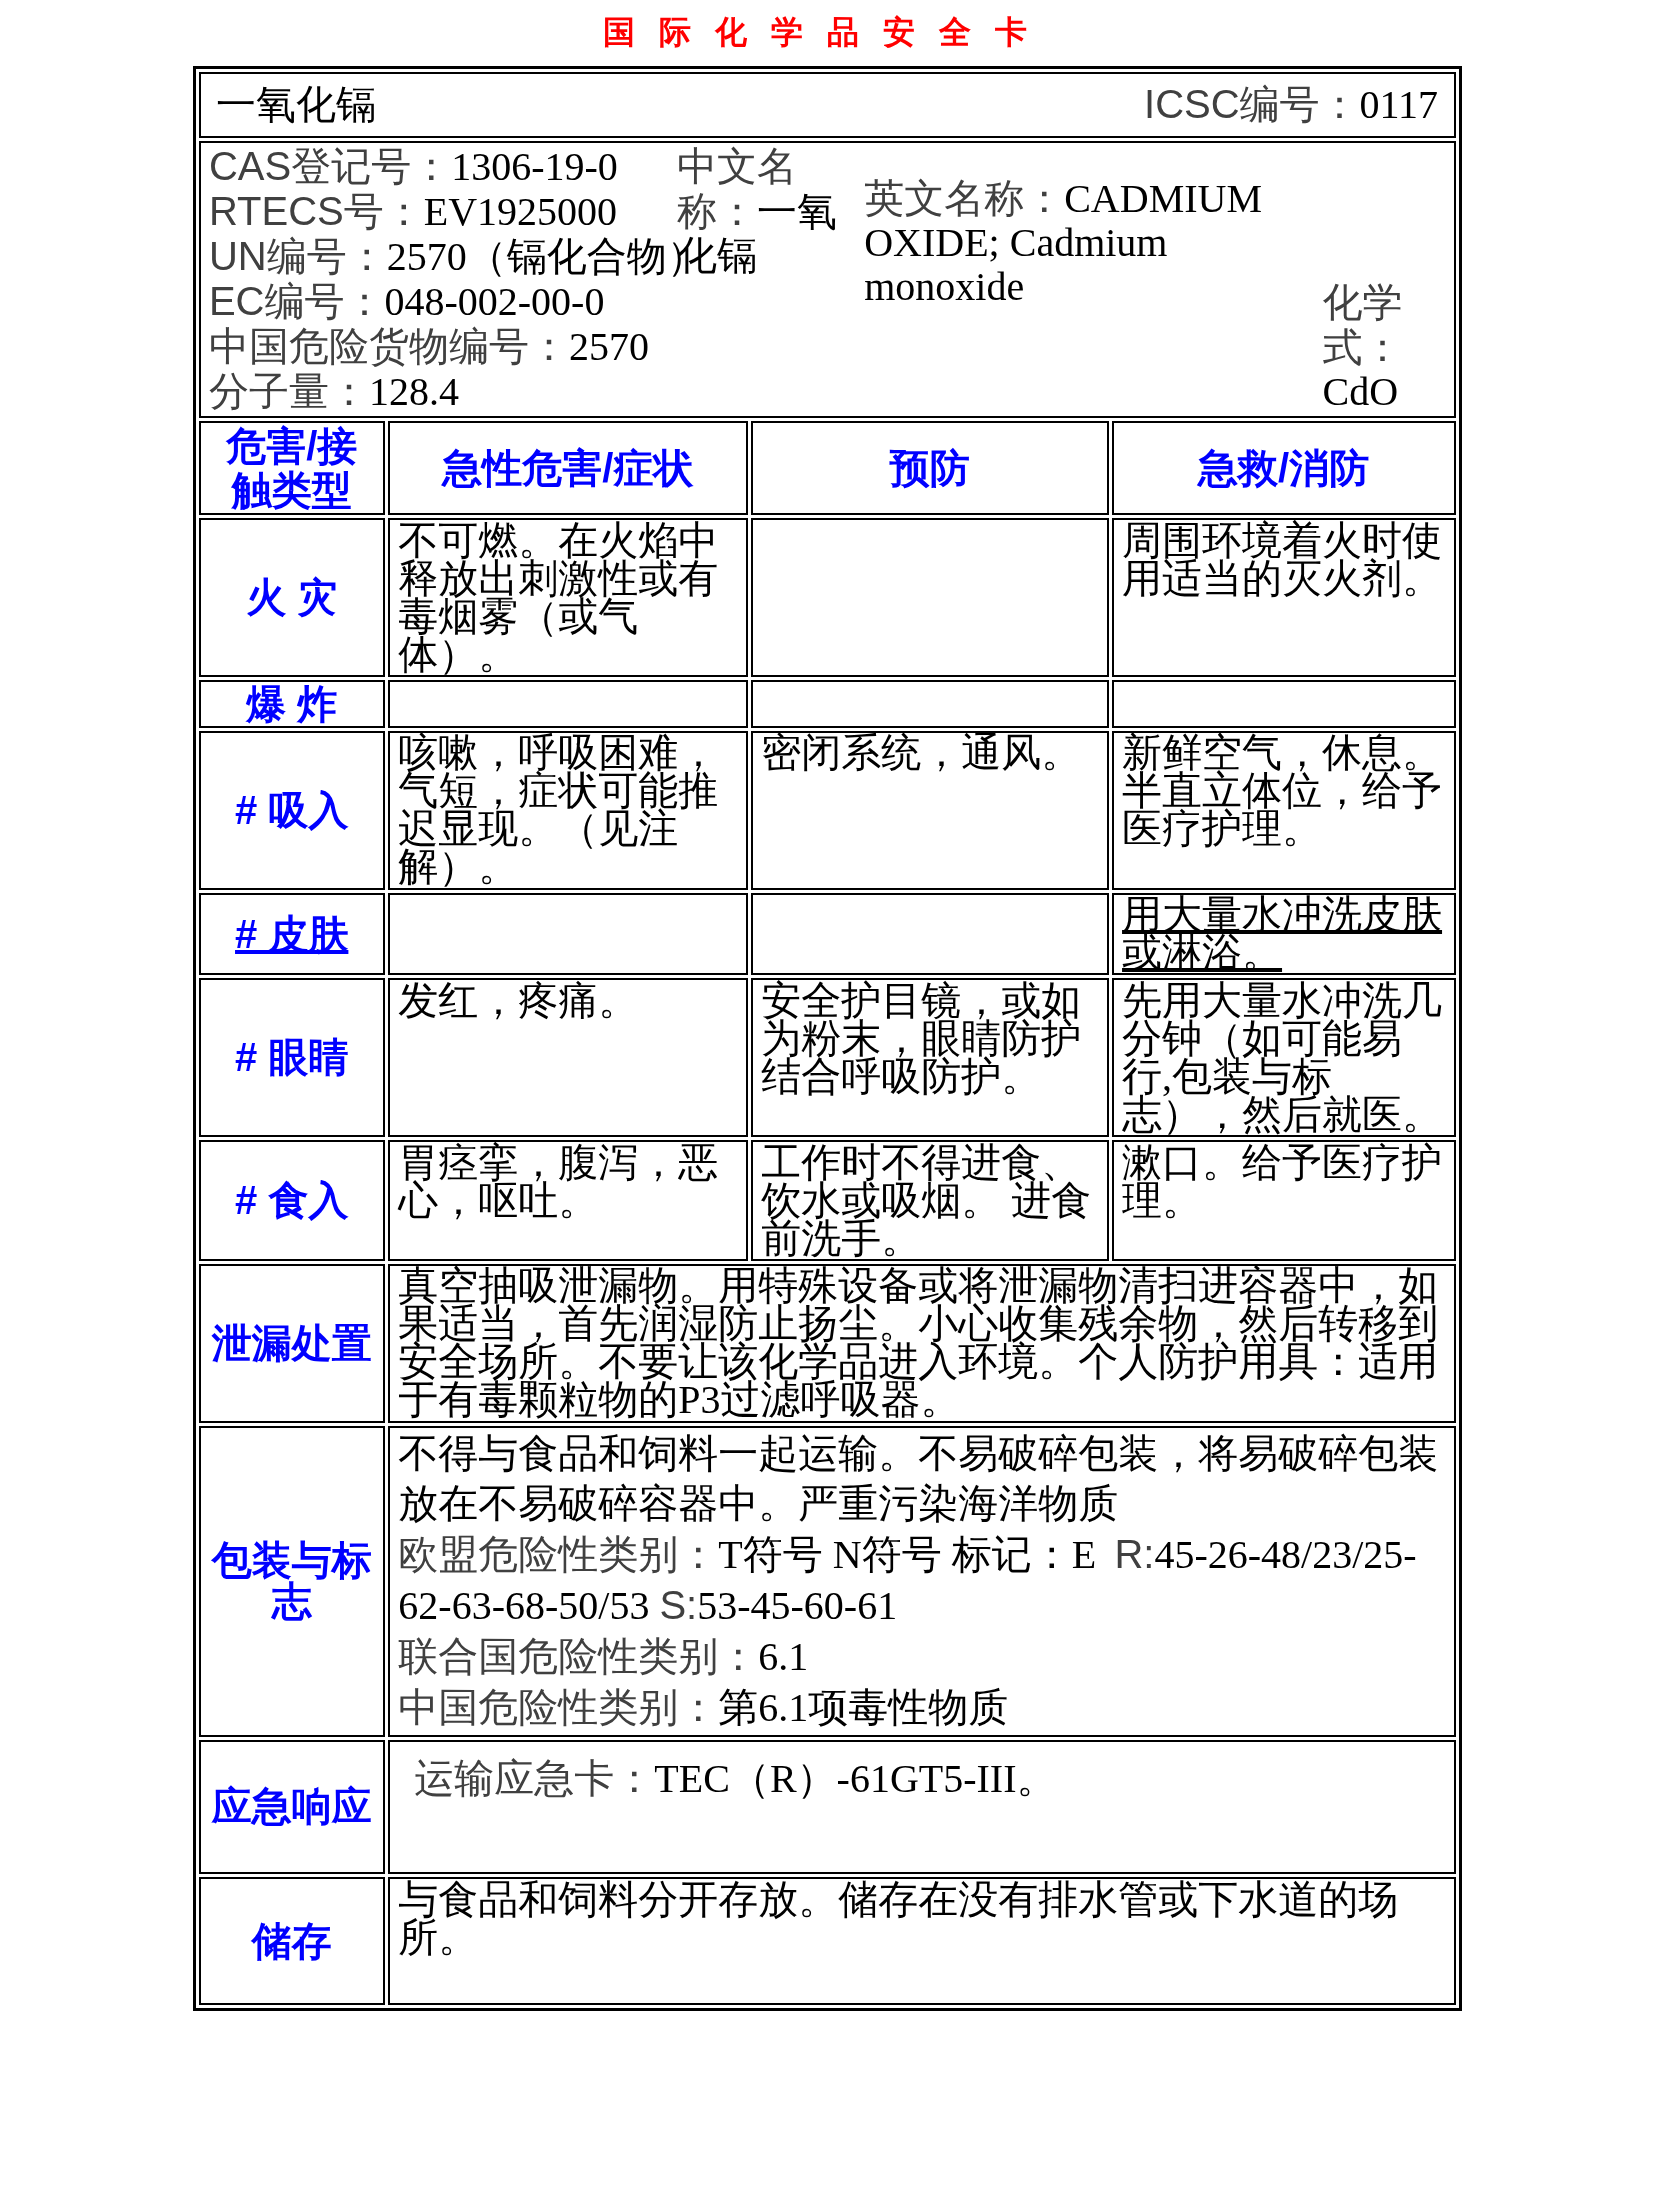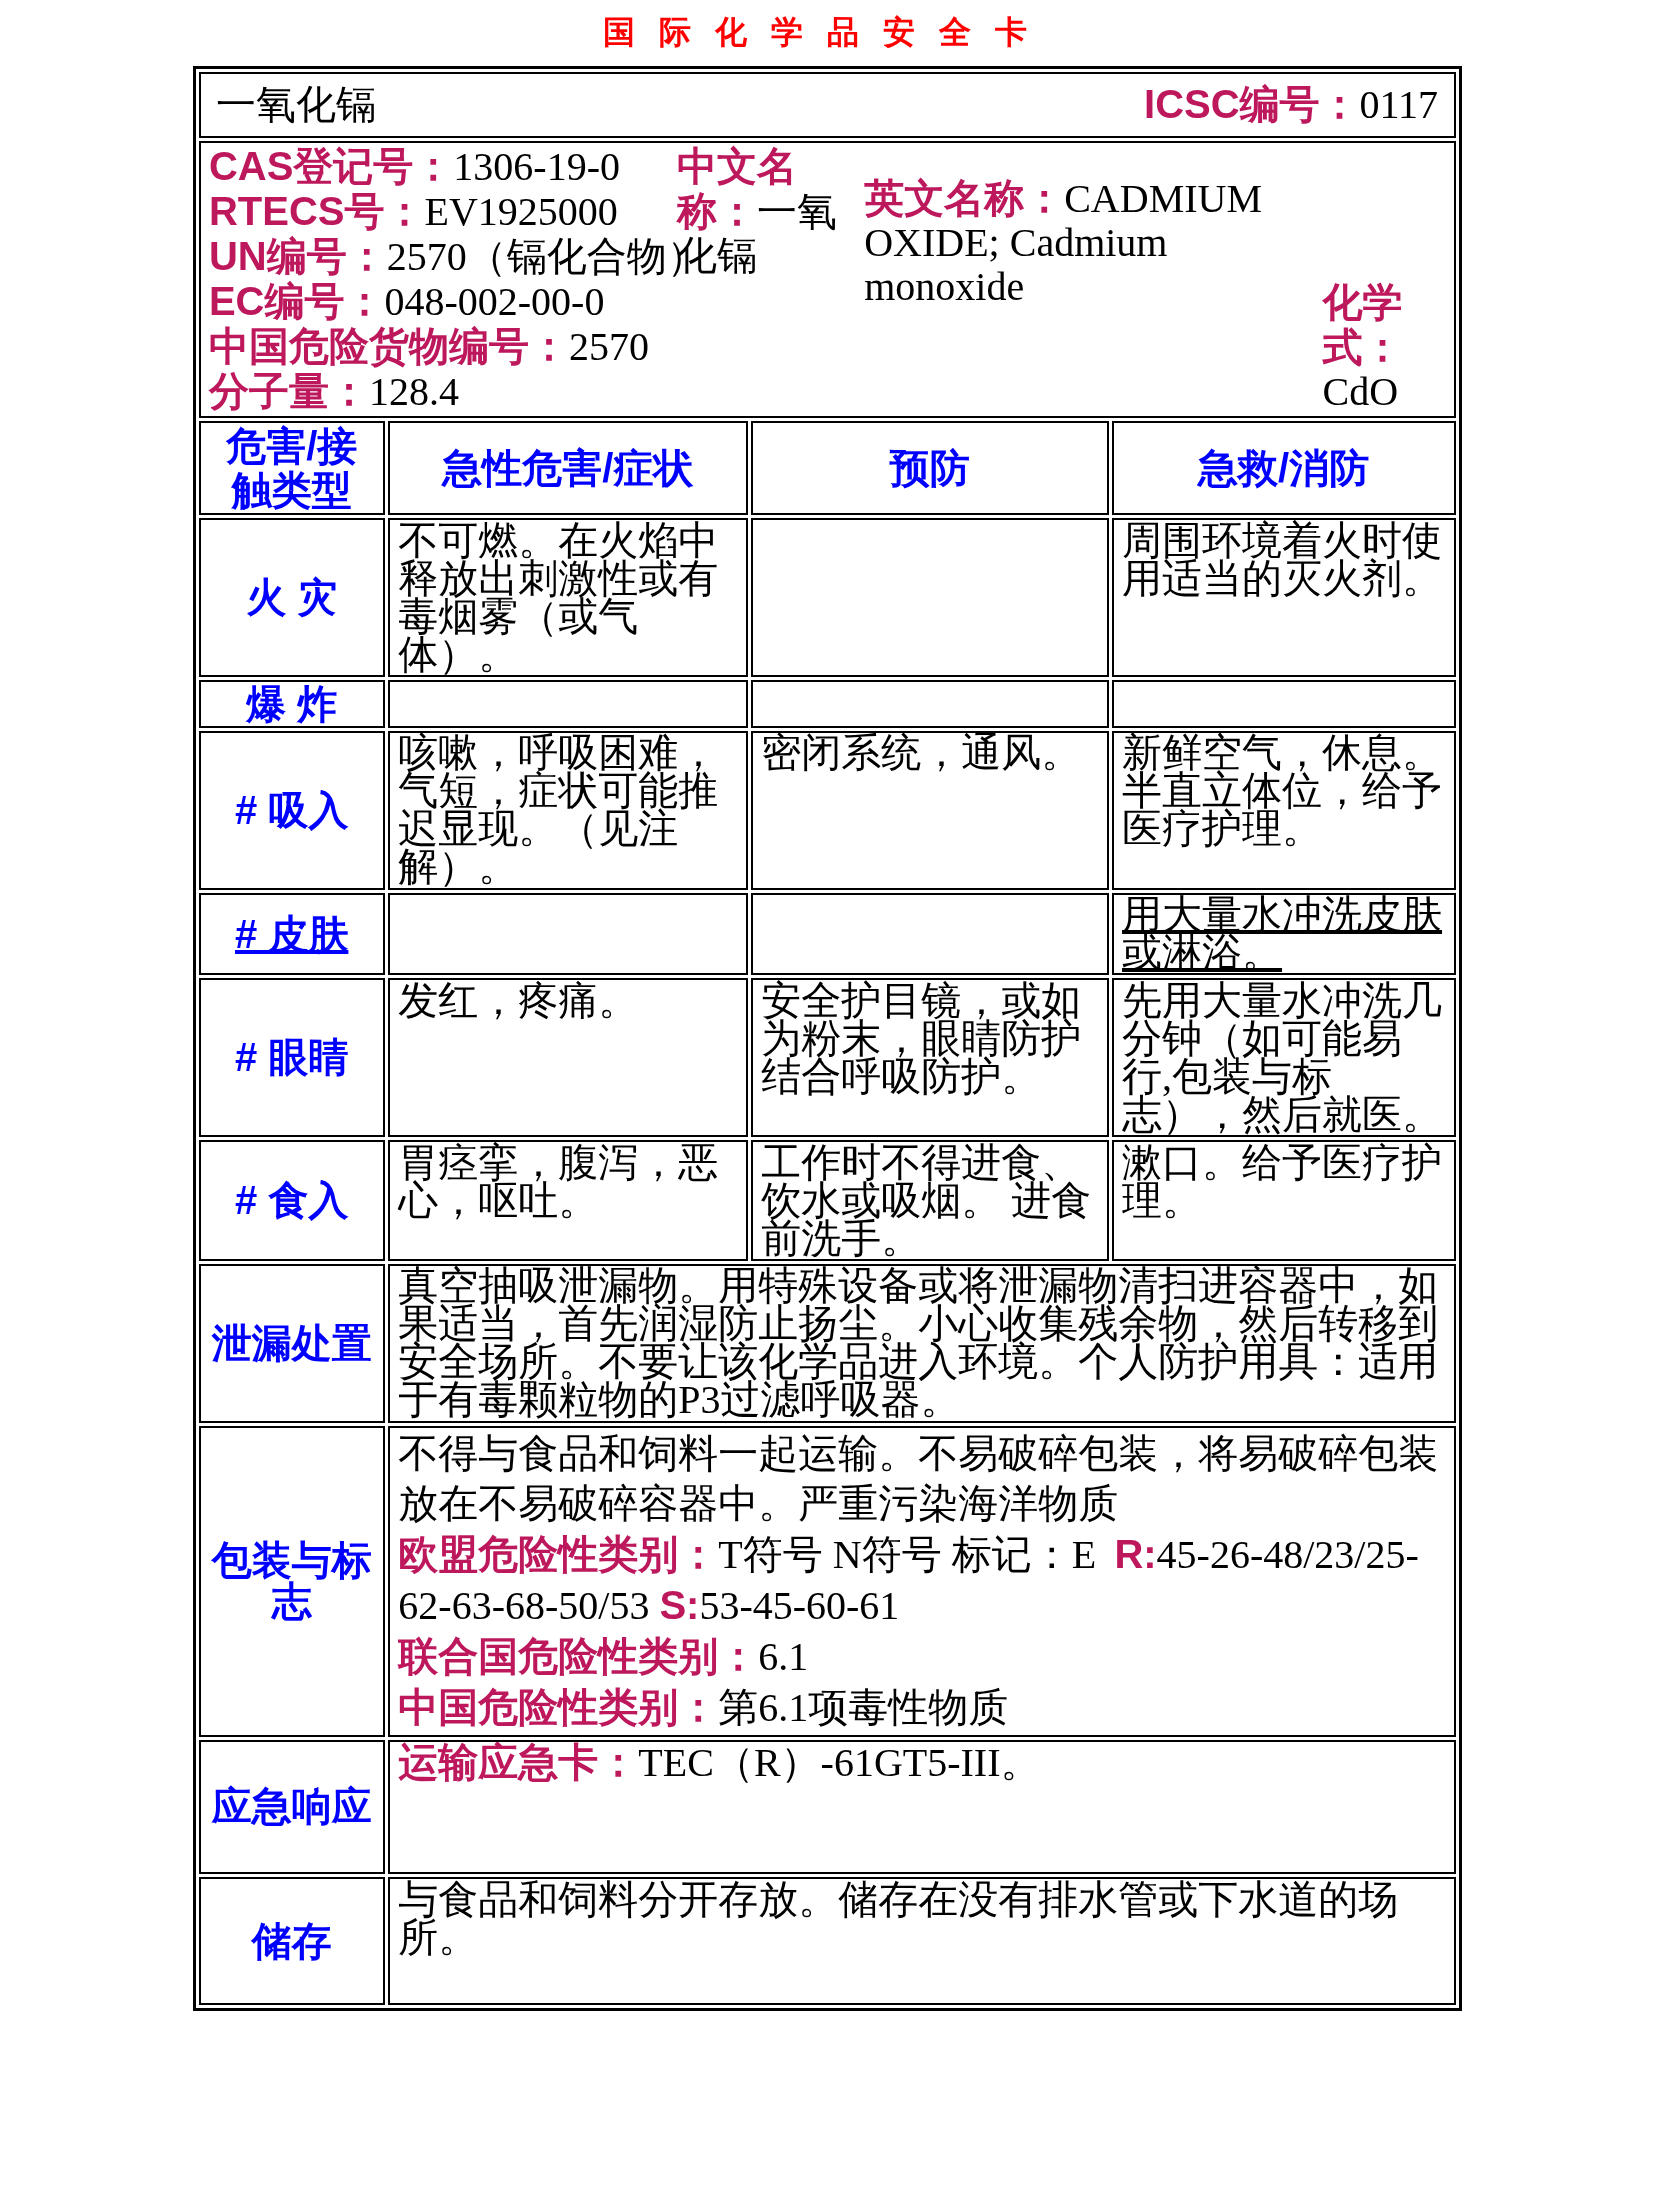--- a/index.html
+++ b/index.html
@@ -39,22 +39,22 @@
     padding:1.4px 8.4px;
     font-size:40px;
     line-height:38px;
     vertical-align:top;
     overflow:hidden;
     word-break:break-word;
   }
   
   .blbl {
     font-family:"Liberation Sans","DejaVu Sans",sans-serif;
-    font-weight:bold;
-    color:#be185d;
+    font-weight:normal;
+    color:#404040;
   }
   
   td.lbl-cell {
     text-align:center;
     vertical-align:middle;
     font-family:"Liberation Sans","DejaVu Sans",sans-serif;
     font-weight:bold;
     color:#0000ff;
     line-height:41px;
   }
@@ -85,21 +85,21 @@
   .id-right { flex:1; display:flex; }
   .id-right .id-line { white-space:normal; }
   .en-name  { margin-top:32px; }
   .chem-formula { margin-top:auto; }
 
   
   .packaging p { margin:0; line-height:50px; }
   .gap { margin-left:18.3px; }
 
   
-  .cellp { margin:0; }
+  .cellp { margin:16px; }
 </style>
 </head>
 <body>
 
 <div class="page">
 
   <h1 class="doc-title">国际化学品安全卡</h1>
 
   <table class="icsc">
     <colgroup>

